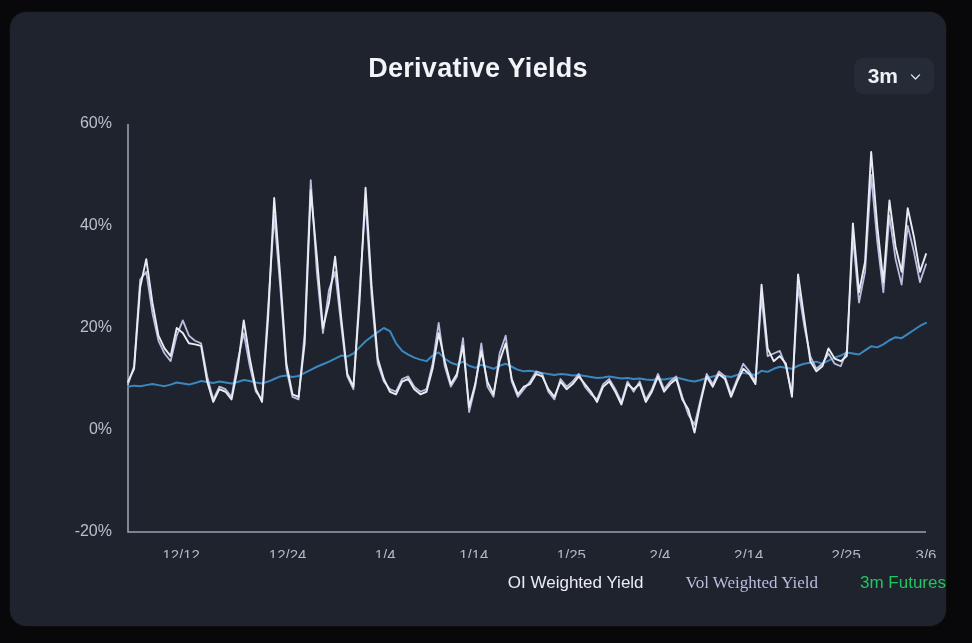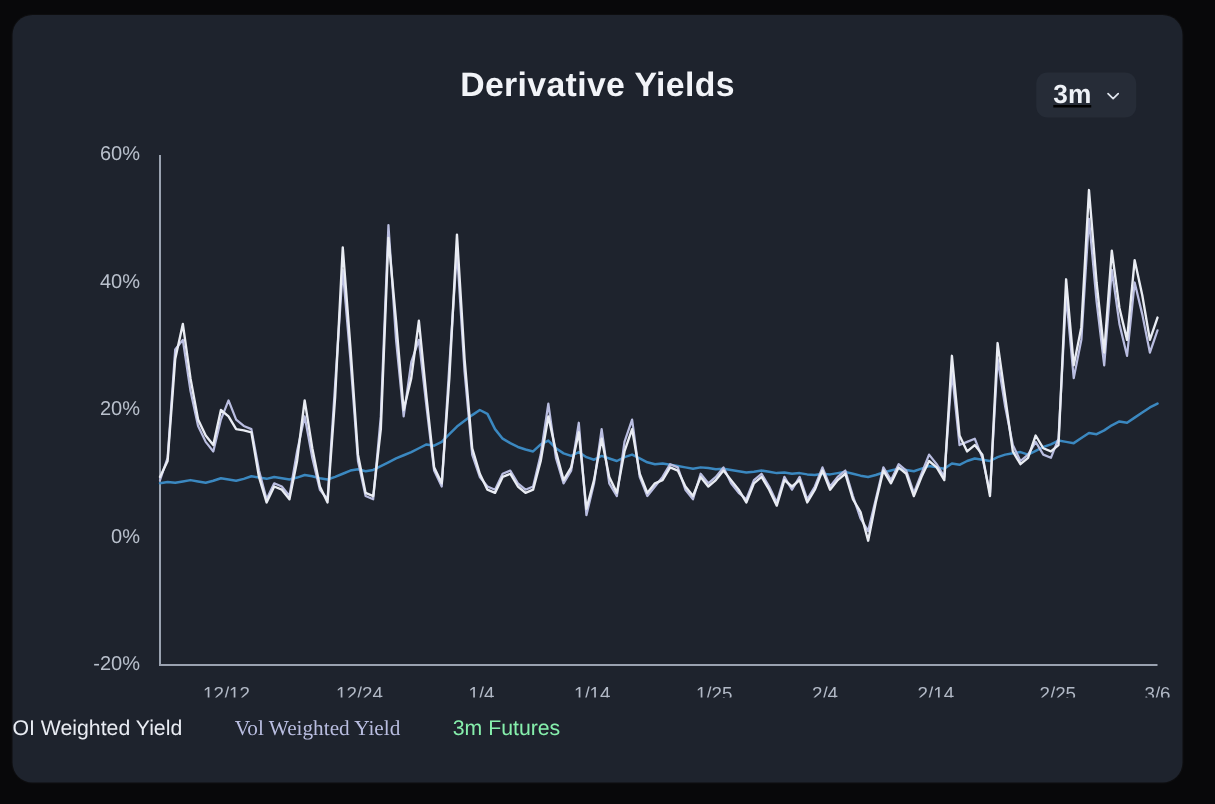--- a/index.html
+++ b/index.html
@@ -50,31 +50,30 @@
     text-align: center;
     color: #f2f4f8;
     font-size: 27px;
     font-weight: bold;
     letter-spacing: 0.3px;
     line-height: 32px;
   }
 
   #range-dropdown {
     position: absolute;
-    right: 37px;
+    right: 12px;
     top: 46px;
     height: 36px;
     padding: 0 12px 0 14px;
     display: flex;
     align-items: center;
     gap: 11px;
     background: #262c37;
     border-radius: 9px;
     cursor: pointer;
-    text-decoration: underline;
   }
 
   #range-value {
     color: #eef1f6;
     font-size: 21px;
     font-weight: bold;
     line-height: 24px;
   }
 
   .chevron {
@@ -117,21 +116,21 @@
     stroke-linecap: round;
   }
 
   
   #legend {
     position: absolute;
     left: 0;
     top: 560px;
     width: 936px;
     display: flex;
-    justify-content: flex-start;
+    justify-content: flex-end;
     align-items: center;
     gap: 42px;
   }
   .legend-item {
     font-size: 17px;
     line-height: 22px;
     cursor: pointer;
     white-space: nowrap;
   }
 </style>
@@ -180,17 +179,17 @@
             <path class="series-path" d="M 118.00 278.65 L 124.09 277.63 L 130.18 278.14 L 136.27 277.12 L 142.37 276.10 L 148.46 277.12 L 154.55 278.14 L 160.64 276.61 L 166.73 274.57 L 172.82 275.59 L 178.92 276.61 L 185.01 275.08 L 191.10 273.04 L 197.19 274.06 L 203.28 275.08 L 209.37 273.55 L 215.47 274.57 L 221.56 275.59 L 227.65 274.06 L 233.74 272.02 L 239.83 273.04 L 245.92 274.57 L 252.02 275.59 L 258.11 273.55 L 264.20 271.00 L 270.29 268.45 L 276.38 267.43 L 282.47 268.96 L 288.56 267.94 L 294.66 264.88 L 300.75 261.82 L 306.84 258.76 L 312.93 256.21 L 319.02 253.66 L 325.11 250.60 L 331.21 247.54 L 337.30 248.56 L 343.39 245.50 L 349.48 239.38 L 355.57 233.26 L 361.66 228.67 L 367.76 224.08 L 373.85 220.00 L 379.94 223.06 L 386.03 235.30 L 392.12 242.95 L 398.21 246.52 L 404.31 249.58 L 410.40 251.62 L 416.49 253.15 L 422.58 247.54 L 428.67 244.48 L 434.76 250.60 L 440.85 254.68 L 446.95 256.72 L 453.04 253.66 L 459.13 257.74 L 465.22 259.78 L 471.31 256.72 L 477.40 258.76 L 483.50 260.80 L 489.59 257.74 L 495.68 255.70 L 501.77 258.76 L 507.86 261.82 L 513.95 263.35 L 520.05 262.84 L 526.14 263.86 L 532.23 264.88 L 538.32 265.90 L 544.41 266.92 L 550.50 265.90 L 556.60 266.41 L 562.69 267.43 L 568.78 266.92 L 574.87 267.94 L 580.96 268.96 L 587.05 269.98 L 593.15 269.47 L 599.24 268.45 L 605.33 269.47 L 611.42 270.49 L 617.51 269.98 L 623.60 271.00 L 629.69 270.49 L 635.79 271.51 L 641.88 272.02 L 647.97 271.00 L 654.06 271.51 L 660.15 270.49 L 666.24 269.47 L 672.34 271.00 L 678.43 272.53 L 684.52 273.55 L 690.61 272.02 L 696.70 269.98 L 702.79 268.45 L 708.89 266.92 L 714.98 267.94 L 721.07 268.96 L 727.16 266.92 L 733.25 264.88 L 739.34 265.90 L 745.44 266.92 L 751.53 262.84 L 757.62 263.86 L 763.71 260.80 L 769.80 258.76 L 775.89 259.78 L 781.98 260.80 L 788.08 257.74 L 794.17 255.70 L 800.26 254.68 L 806.35 253.66 L 812.44 255.70 L 818.53 252.64 L 824.63 249.58 L 830.72 247.54 L 836.81 244.48 L 842.90 245.50 L 848.99 246.52 L 855.08 242.44 L 861.18 238.36 L 867.27 239.38 L 873.36 236.32 L 879.45 232.24 L 885.54 229.18 L 891.63 230.20 L 897.73 226.12 L 903.82 222.04 L 909.91 217.96 L 916.00 214.90" stroke="#3b88c0" stroke-width="2"></path>
             <path class="series-path" d="M 118.00 276.10 L 124.09 258.25 L 130.18 171.55 L 136.27 163.90 L 142.37 204.70 L 148.46 232.75 L 154.55 245.50 L 160.64 253.15 L 166.73 227.65 L 172.82 212.35 L 178.92 227.65 L 185.01 232.75 L 191.10 235.30 L 197.19 268.45 L 203.28 291.40 L 209.37 278.65 L 215.47 281.20 L 221.56 288.85 L 227.65 253.15 L 233.74 225.10 L 239.83 258.25 L 245.92 283.75 L 252.02 291.40 L 258.11 199.60 L 264.20 107.80 L 270.29 179.20 L 276.38 260.80 L 282.47 288.85 L 288.56 291.40 L 294.66 225.10 L 300.75 72.10 L 306.84 163.90 L 312.93 225.10 L 319.02 181.75 L 325.11 163.90 L 331.21 217.45 L 337.30 268.45 L 343.39 281.20 L 349.48 184.30 L 355.57 92.50 L 361.66 189.40 L 367.76 255.70 L 373.85 273.55 L 379.94 281.20 L 386.03 283.75 L 392.12 271.00 L 398.21 268.45 L 404.31 278.65 L 410.40 283.75 L 416.49 281.20 L 422.58 255.70 L 428.67 214.90 L 434.76 258.25 L 440.85 278.65 L 446.95 268.45 L 453.04 230.20 L 459.13 304.15 L 465.22 278.65 L 471.31 235.30 L 477.40 278.65 L 483.50 288.85 L 489.59 245.50 L 495.68 227.65 L 501.77 273.55 L 507.86 288.85 L 513.95 281.20 L 520.05 273.55 L 526.14 263.35 L 532.23 265.90 L 538.32 283.75 L 544.41 291.40 L 550.50 271.00 L 556.60 278.65 L 562.69 273.55 L 568.78 265.90 L 574.87 278.65 L 580.96 286.30 L 587.05 291.40 L 593.15 276.10 L 599.24 271.00 L 605.33 281.20 L 611.42 293.95 L 617.51 273.55 L 623.60 283.75 L 629.69 273.55 L 635.79 291.40 L 641.88 281.20 L 647.97 265.90 L 654.06 281.20 L 660.15 273.55 L 666.24 268.45 L 672.34 288.85 L 678.43 306.70 L 684.52 316.90 L 690.61 291.40 L 696.70 265.90 L 702.79 276.10 L 708.89 263.35 L 714.98 268.45 L 721.07 286.30 L 727.16 271.00 L 733.25 255.70 L 739.34 263.35 L 745.44 273.55 L 751.53 189.40 L 757.62 248.05 L 763.71 245.50 L 769.80 242.95 L 775.89 258.25 L 781.98 286.30 L 788.08 179.20 L 794.17 217.45 L 800.26 248.05 L 806.35 260.80 L 812.44 255.70 L 818.53 245.50 L 824.63 255.70 L 830.72 258.25 L 836.81 242.95 L 842.90 128.20 L 848.99 194.50 L 855.08 163.90 L 861.18 67.00 L 867.27 133.30 L 873.36 184.30 L 879.45 107.80 L 885.54 151.15 L 891.63 176.65 L 897.73 118.00 L 903.82 143.50 L 909.91 174.10 L 916.00 156.25" stroke="#b9bde0" stroke-width="1.8"></path>
             <path class="series-path" d="M 118.00 273.55 L 124.09 260.80 L 130.18 179.20 L 136.27 151.15 L 142.37 194.50 L 148.46 227.65 L 154.55 240.40 L 160.64 248.05 L 166.73 220.00 L 172.82 225.10 L 178.92 235.30 L 185.01 236.32 L 191.10 237.85 L 197.19 273.55 L 203.28 293.95 L 209.37 281.20 L 215.47 283.75 L 221.56 291.40 L 227.65 260.80 L 233.74 212.35 L 239.83 250.60 L 245.92 281.20 L 252.02 293.95 L 258.11 209.80 L 264.20 89.95 L 270.29 169.00 L 276.38 255.70 L 282.47 286.30 L 288.56 288.85 L 294.66 235.30 L 300.75 82.30 L 306.84 148.60 L 312.93 220.00 L 319.02 194.50 L 325.11 148.60 L 331.21 209.80 L 337.30 265.90 L 343.39 278.65 L 349.48 194.50 L 355.57 79.75 L 361.66 179.20 L 367.76 250.60 L 373.85 271.00 L 379.94 283.75 L 386.03 286.30 L 392.12 273.55 L 398.21 271.00 L 404.31 281.20 L 410.40 286.30 L 416.49 283.75 L 422.58 260.80 L 428.67 225.10 L 434.76 253.15 L 440.85 276.10 L 446.95 265.90 L 453.04 237.85 L 459.13 299.05 L 465.22 276.10 L 471.31 242.95 L 477.40 273.55 L 483.50 286.30 L 489.59 253.15 L 495.68 235.30 L 501.77 271.00 L 507.86 286.30 L 513.95 278.65 L 520.05 276.10 L 526.14 265.90 L 532.23 268.45 L 538.32 281.20 L 544.41 288.85 L 550.50 273.55 L 556.60 281.20 L 562.69 276.10 L 568.78 268.45 L 574.87 276.10 L 580.96 283.75 L 587.05 293.95 L 593.15 278.65 L 599.24 273.55 L 605.33 283.75 L 611.42 296.50 L 617.51 276.10 L 623.60 281.20 L 629.69 276.10 L 635.79 293.95 L 641.88 283.75 L 647.97 268.45 L 654.06 283.75 L 660.15 276.10 L 666.24 271.00 L 672.34 291.40 L 678.43 301.60 L 684.52 324.55 L 690.61 293.95 L 696.70 268.45 L 702.79 278.65 L 708.89 265.90 L 714.98 271.00 L 721.07 288.85 L 727.16 273.55 L 733.25 260.80 L 739.34 265.90 L 745.44 276.10 L 751.53 176.65 L 757.62 240.40 L 763.71 253.15 L 769.80 248.05 L 775.89 255.70 L 781.98 288.85 L 788.08 166.45 L 794.17 209.80 L 800.26 253.15 L 806.35 263.35 L 812.44 258.25 L 818.53 240.40 L 824.63 250.60 L 830.72 253.15 L 836.81 248.05 L 842.90 115.45 L 848.99 184.30 L 855.08 153.70 L 861.18 44.05 L 867.27 118.00 L 873.36 174.10 L 879.45 92.50 L 885.54 138.40 L 891.63 163.90 L 897.73 100.15 L 903.82 128.20 L 909.91 163.90 L 916.00 146.05" stroke="#e9ecf3" stroke-width="1.9"></path>
           </g>
       </svg>
     </div>
 
     <div id="legend">
         <div class="legend-item" style="color: rgb(233, 236, 243);">OI Weighted Yield</div>
         <div class="legend-item" style="color: rgb(185, 189, 224); font-family: Liberation Serif, serif;">Vol Weighted Yield</div>
-        <div class="legend-item" style="color: #86efac;">3m Futures</div>
+        <div class="legend-item" style="color: #22c55e;">3m Futures</div>
       </div>
 
   </div>
 </div>
 
 </body></html>

